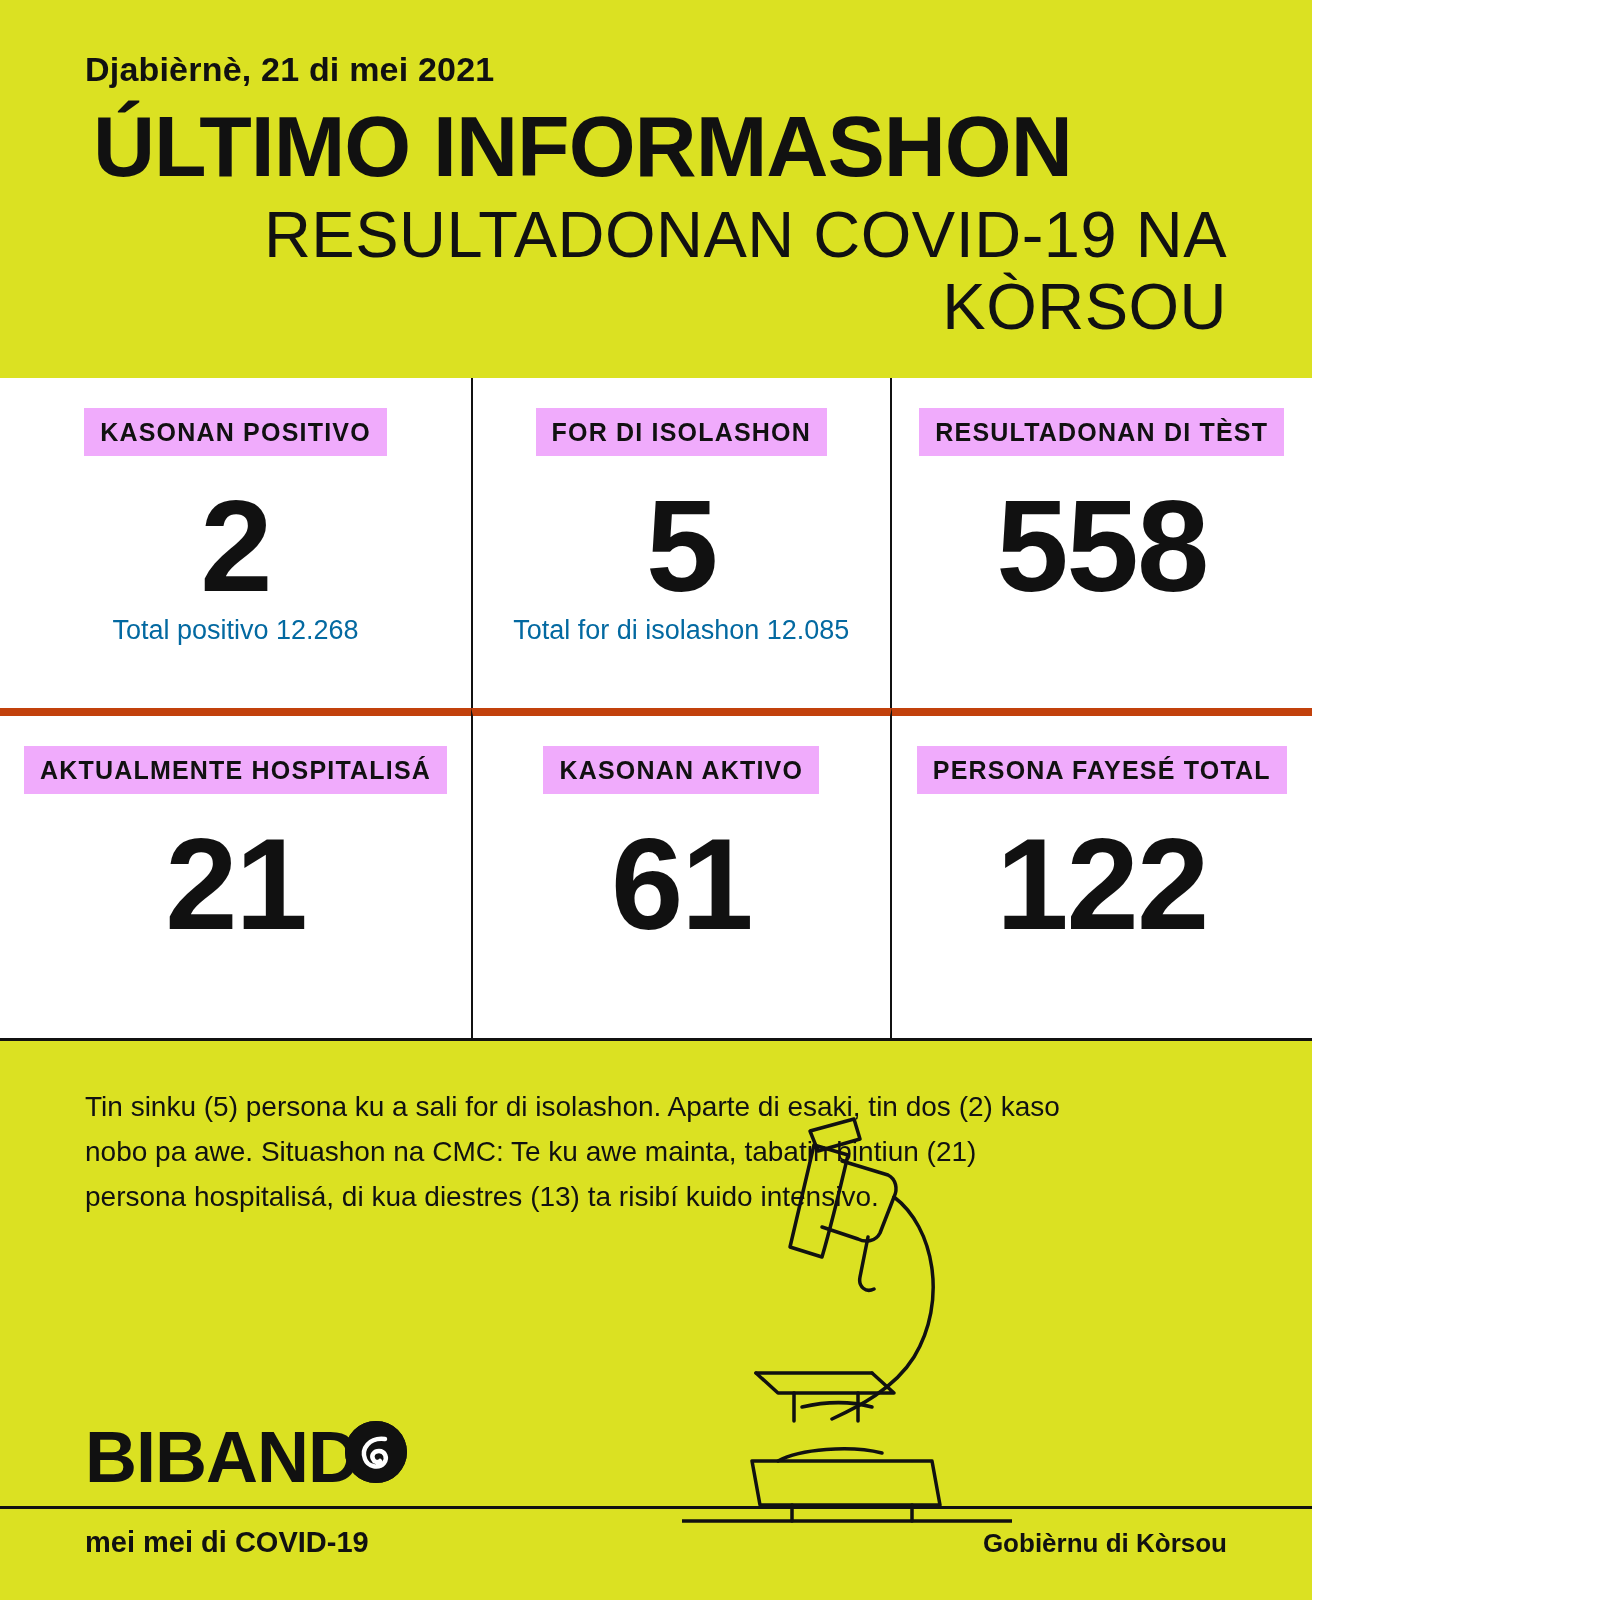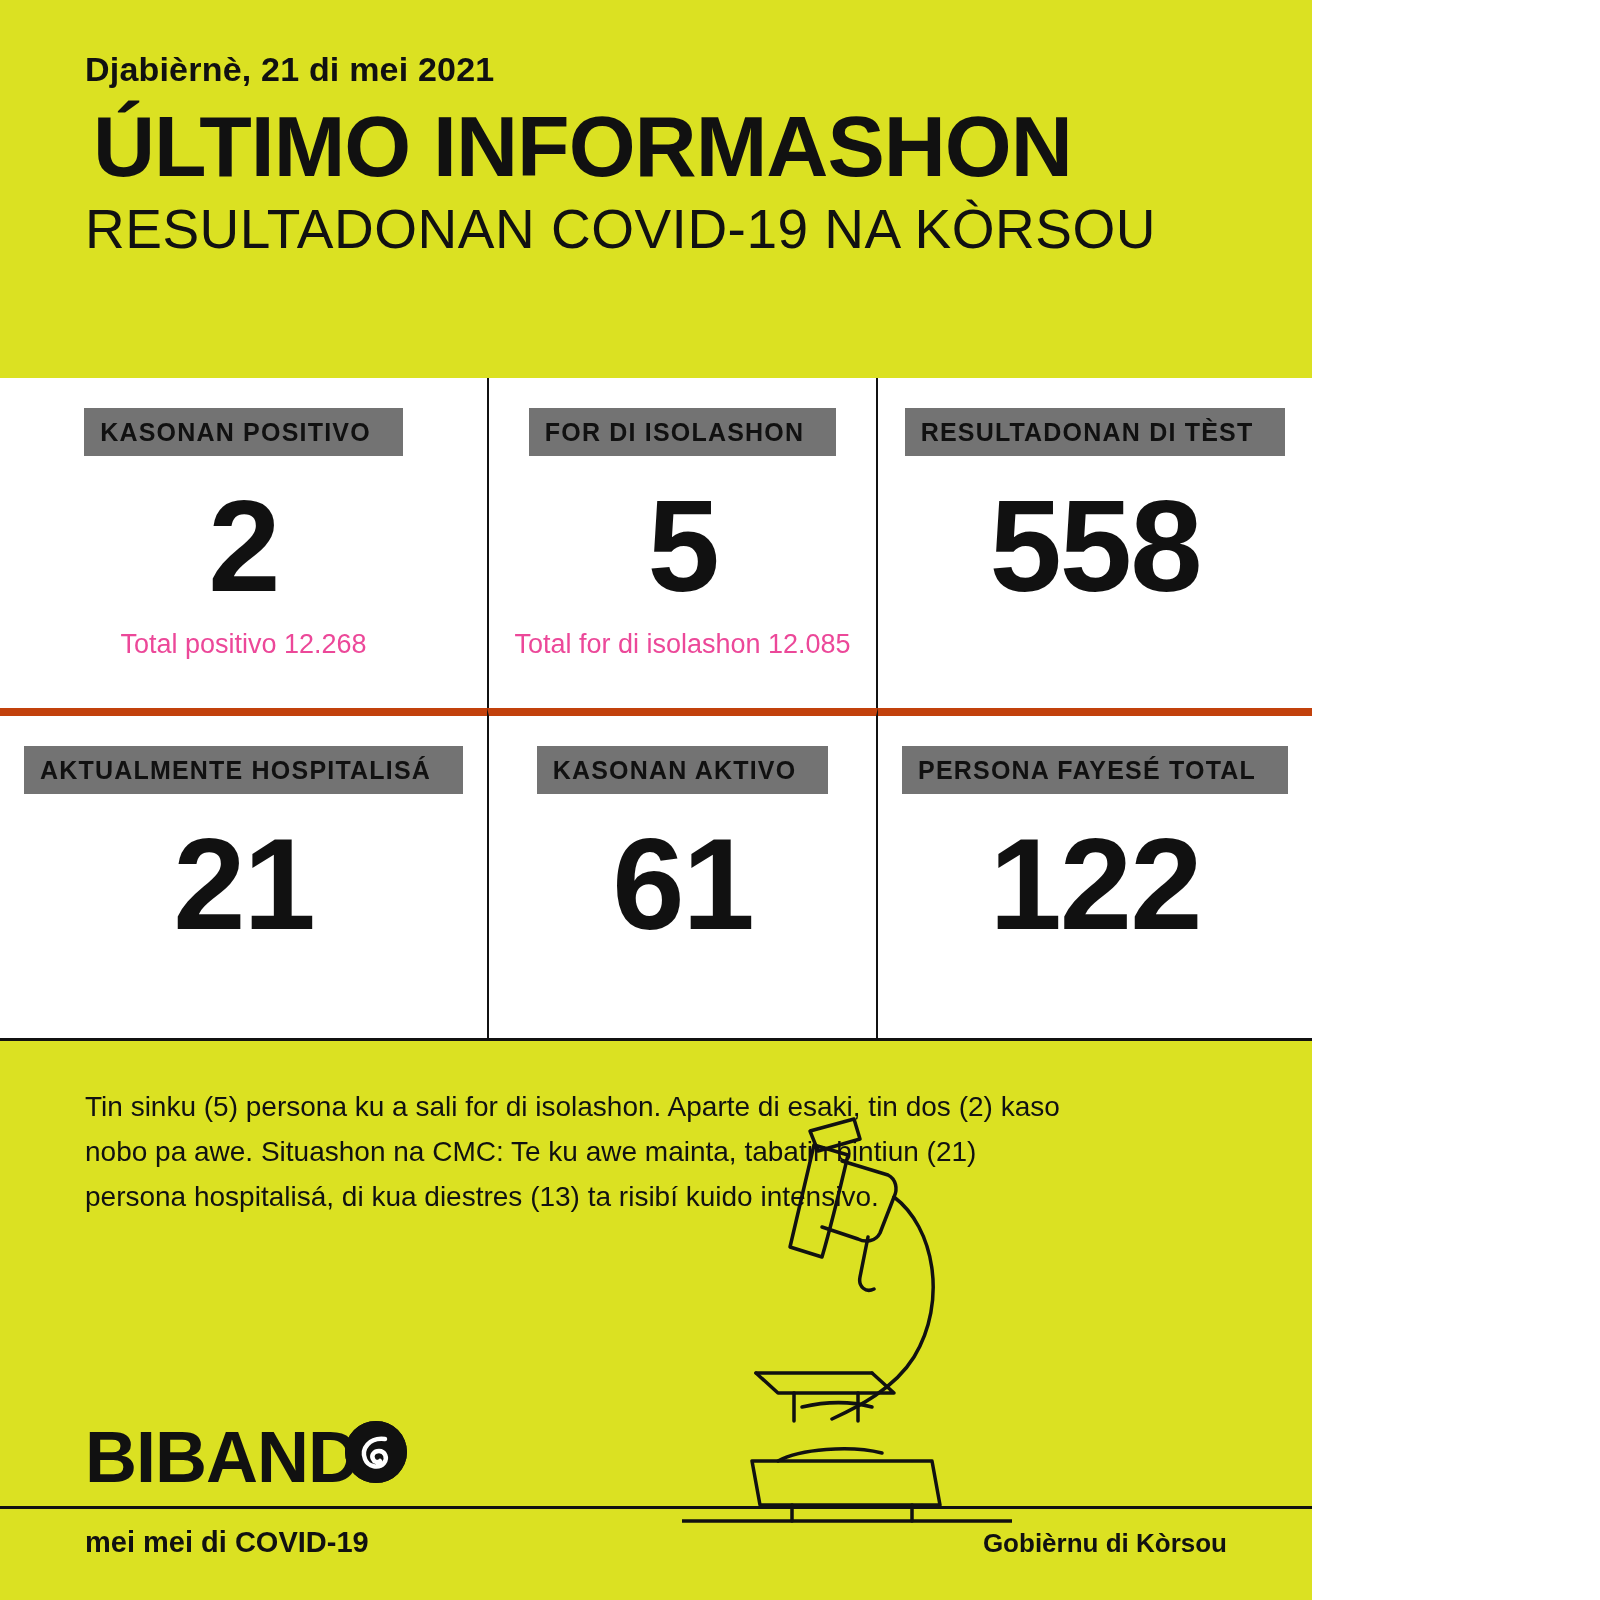--- a/index.html
+++ b/index.html
@@ -36,26 +36,27 @@
   }
   .header-title {
     font-size: 86px;
     font-weight: bold;
     color: #111111;
     letter-spacing: -1px;
     line-height: 1.05;
     margin: 8px;
   }
   .header-subtitle {
-    font-size: 55px;
+    font-size: 65px;
     font-weight: 300;
     color: #111111;
     letter-spacing: 0.5px;
     line-height: 1.1;
     margin: 8px 0 4px 0;
+    text-align: right;
   }
 
   
   .stats {
     display: grid;
     grid-template-columns: 1fr 1fr 1fr;
     grid-template-rows: 330px 330px;
     background: #ffffff;
     border-bottom: 3px solid #111111;
   }
@@ -66,41 +67,40 @@
     text-align: center;
     display: flex;
     flex-direction: column;
     align-items: center;
   }
   .cell.mid-col { border-left: 2px solid #111111; border-right: 2px solid #111111; text-align: center; }
   .cell.row2 { border-top: 8px solid #c2410c; }
 
   .cell-label {
     display: inline-block;
-    background: #737373;
+    background: #f0abfc;
     color: #111111;
     font-size: 25px;
     font-weight: bold;
     letter-spacing: 1.2px;
-    padding: 10px 32px 9px 16px;
+    padding: 10px 16px 9px 16px;
     white-space: nowrap;
   }
   .cell-value {
     font-size: 130px;
     font-weight: bold;
     color: #111111;
     line-height: 1.05;
     margin-top: 22px;
     letter-spacing: -2px;
   }
   .cell-sub {
     font-size: 27px;
     font-weight: 400;
-    color: #ec4899;
-    margin-top: 14px;
+    color: #0369a1;
   }
 
   
   .footer {
     position: relative;
     background: #dbe122;
     height: 560px;
     box-sizing: border-box;
     padding: 44px 111px 0 85px;
     overflow: hidden;

